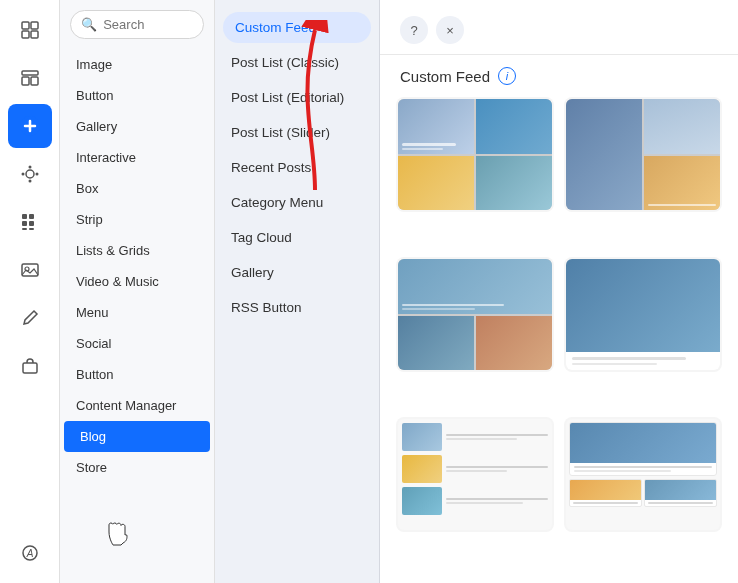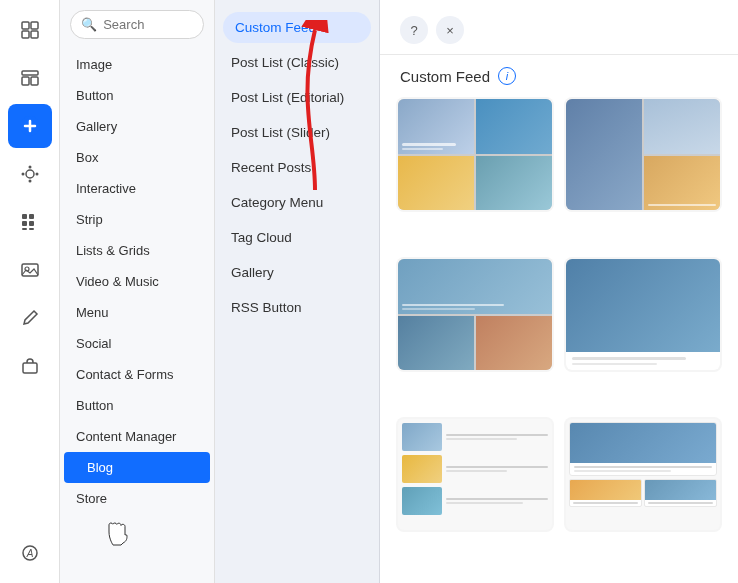--- a/index.html
+++ b/index.html
@@ -82,21 +82,21 @@
       font-size: 13px;
       color: #333;
       cursor: pointer;
       border-radius: 4px;
     }
     .category-list li.active {
       background: #116dff;
       color: #fff;
       border-radius: 4px;
       margin: 0 4px;
-      padding: 8px 23px;
+      padding: 8px 16px;
     }
 
     
     .subcategory-panel {
       width: 165px;
       background: #eef1f7;
       border-right: 1px solid #d5d8e0;
       display: flex;
       flex-direction: column;
       padding-top: 10px;
@@ -294,28 +294,27 @@
 
   <div class="category-panel">
     <div class="search-bar">
       <span class="search-icon-small">🔍</span>
       <input type="text" value="" placeholder="Search" style="">
     </div>
     <ul class="category-list">
       <li>Image</li>
       <li>Button</li>
       <li>Gallery</li>
+      <li>Interactive</li>
       <li>Box</li>
-      <li>Interactive</li>
       <li>Strip</li>
       <li>Lists &amp; Grids</li>
       <li>Video &amp; Music</li>
       <li>Menu</li>
       <li>Social</li>
-      <li>Contact &amp; Forms</li>
       <li>Button</li>
       <li>Content Manager</li>
       <li class="active">Blog</li>
       <li>Store</li>
     </ul>
   </div>
 
   <div class="subcategory-panel">
     <ul class="subcategory-list">
       <li class="active">Custom Feed</li>

